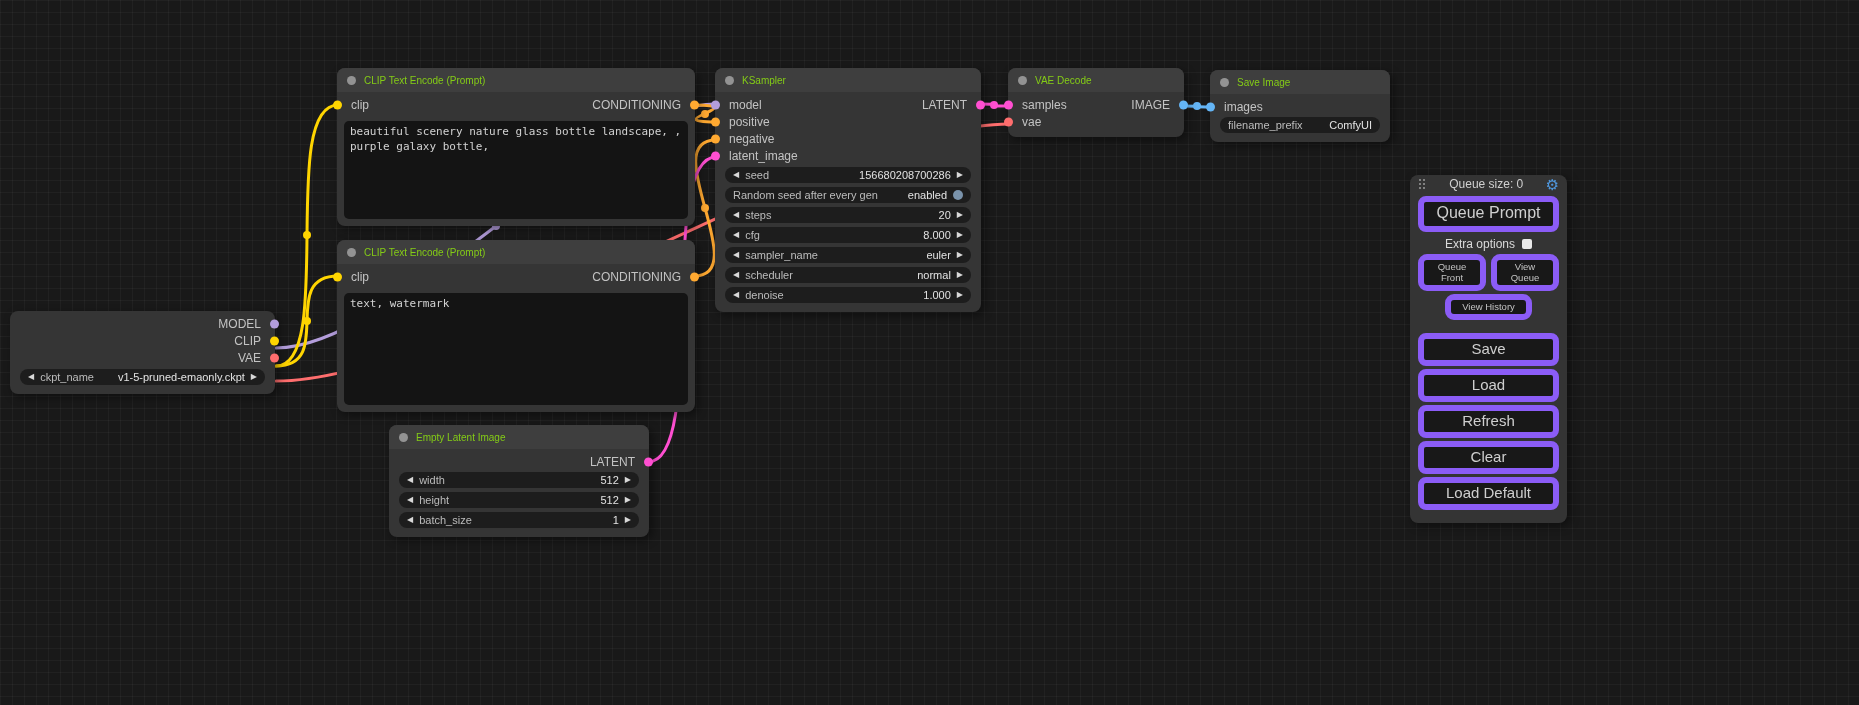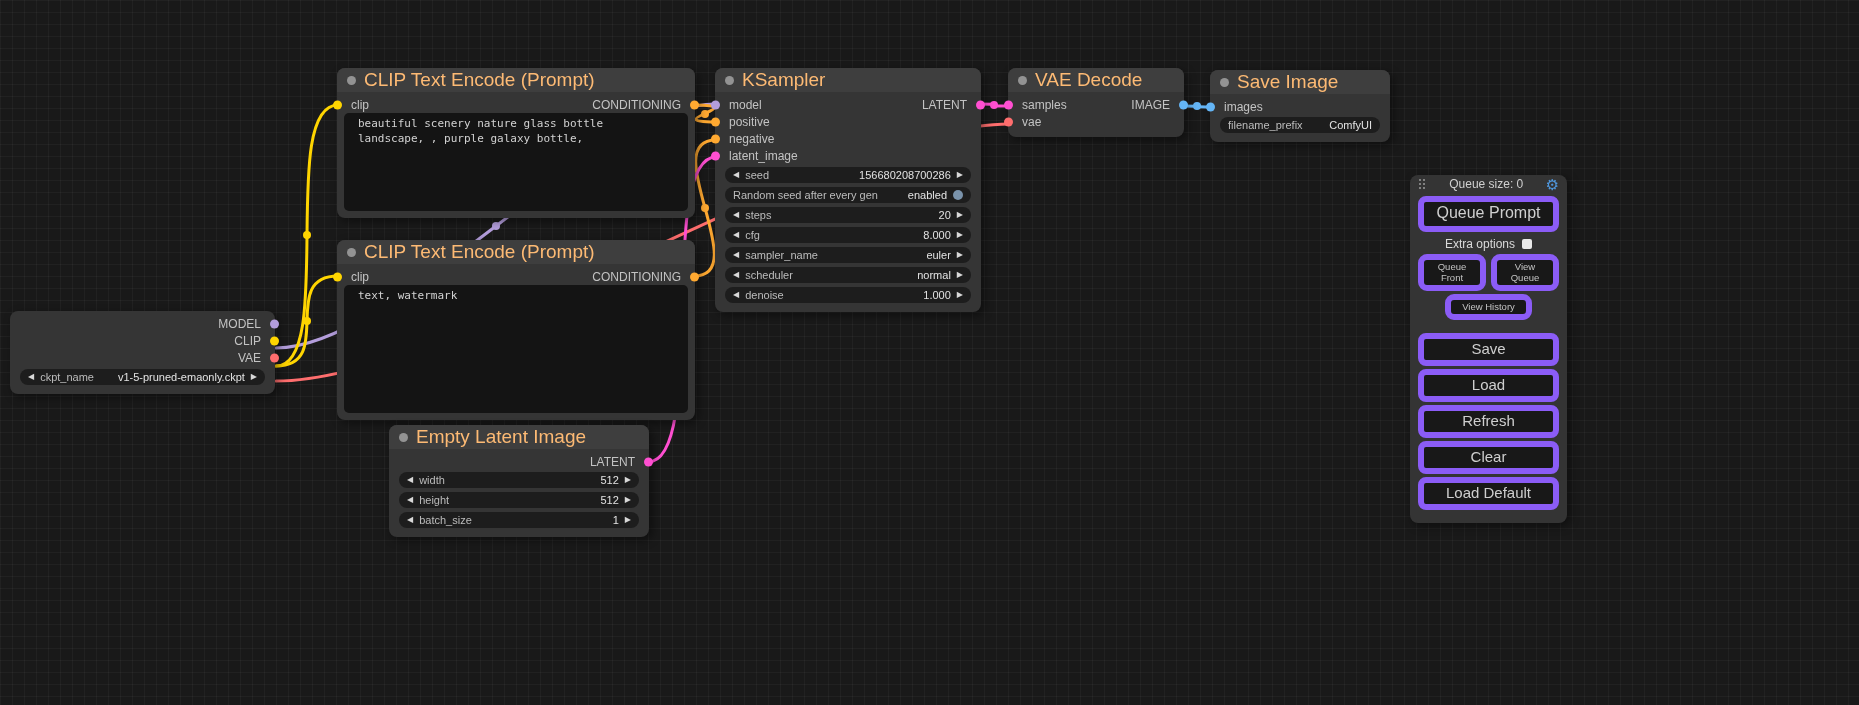--- a/index.html
+++ b/index.html
@@ -34,21 +34,21 @@
     border-radius: 8px;
     box-shadow: 3px 3px 10px rgba(0,0,0,0.45);
   }
   .ntitle {
     height: 24px; background: #3e3e3e;
     border-radius: 8px 8px 0 0;
     display: flex; align-items: center; gap: 8px;
     padding: 0 10px;
   }
   .ctoggle { width: 9px; height: 9px; border-radius: 50%; background: #939393; flex: 0 0 auto; }
-  .ttext { color: #fdba74; font-size: 19px; white-space: nowrap; }
+  .ttext { color: #84cc16; font-size: 10px; white-space: nowrap; }
   .nbody { display: flex; flex-direction: column; padding: 4px 0 7px; }
   .srow {
     position: relative; height: 17px;
     display: flex; align-items: center;
     font-size: 12px; color: #c3c3c3;
   }
   .sin  { padding-left: 14px; }
   .sout { margin-left: auto; padding-right: 14px; }
   .dot {
     position: absolute; top: 50%; transform: translateY(-50%);
@@ -61,21 +61,21 @@
     background: #1d1d1d; border-radius: 8px;
     display: flex; align-items: center; gap: 6px;
     padding: 0 8px; font-size: 11px; color: #bcbcbc;
     flex: 0 0 auto;
   }
   .warr { font-size: 8px; color: #d8d8d8; line-height: 1; }
   .wlabel { white-space: nowrap; }
   .wvalue { margin-left: auto; color: #e2e2e2; white-space: nowrap; }
   .toggle-dot { width: 10px; height: 10px; border-radius: 50%; background: var(--c-toggle); flex: 0 0 auto; }
   .ta {
-    margin: 0 7px 0; padding: 4px 14px;
+    margin: 8px 7px 0; padding: 4px 6px;
     background: #141414; border-radius: 5px;
     color: #d2d2d2; font-family: "DejaVu Sans Mono", monospace;
     font-size: 11px; line-height: 1.35; white-space: pre-wrap;
     overflow: hidden;
   }
 
   
   #queue-panel {
     position: absolute; left: 1410px; top: 175px; width: 157px;
     background: #343434; border-radius: 8px;
@@ -185,21 +185,21 @@
       <span class="ctoggle"></span>
       <span class="ttext">CLIP Text Encode (Prompt)</span>
     </div>
     <div class="nbody">
       <div class="srow">
         <span class="dot in t-clip"></span>
         <span class="sin">clip</span>
         <span class="sout">CONDITIONING</span>
         <span class="dot out t-conditioning"></span>
       </div>
-      <div class="ta" style="height:128px">text, watermark</div>
+      <div class="ta" style="height:112px">text, watermark</div>
     </div>
   </div>
 
   <div class="node" style="left:389px;top:425px;width:260px;">
     <div class="ntitle">
       <span class="ctoggle"></span>
       <span class="ttext">Empty Latent Image</span>
     </div>
     <div class="nbody">
       <div class="srow">

